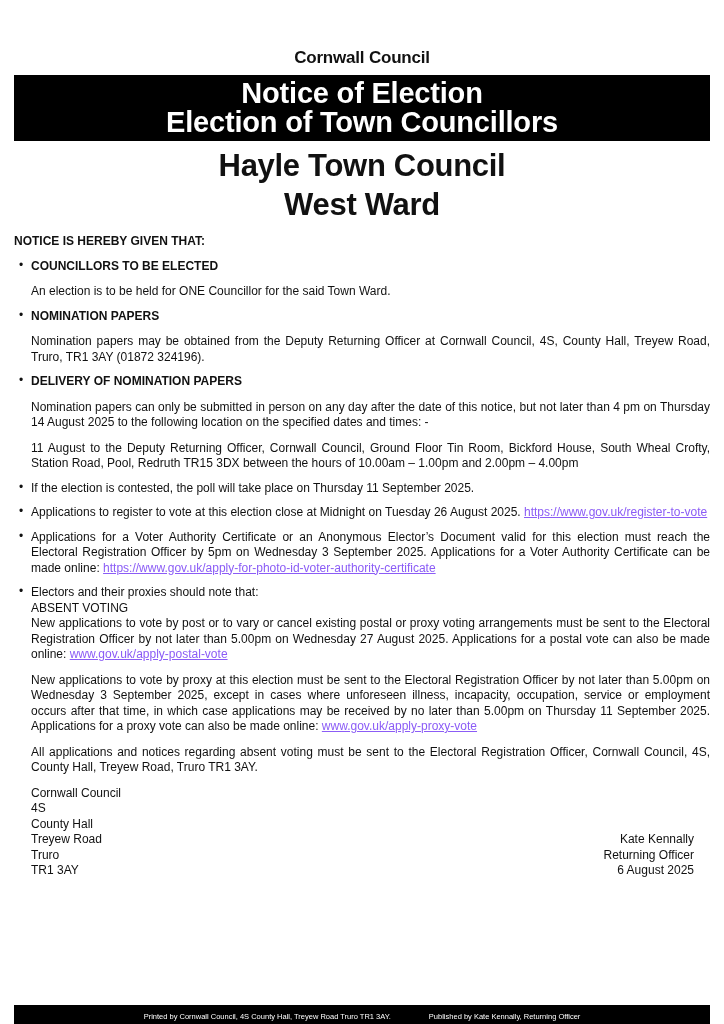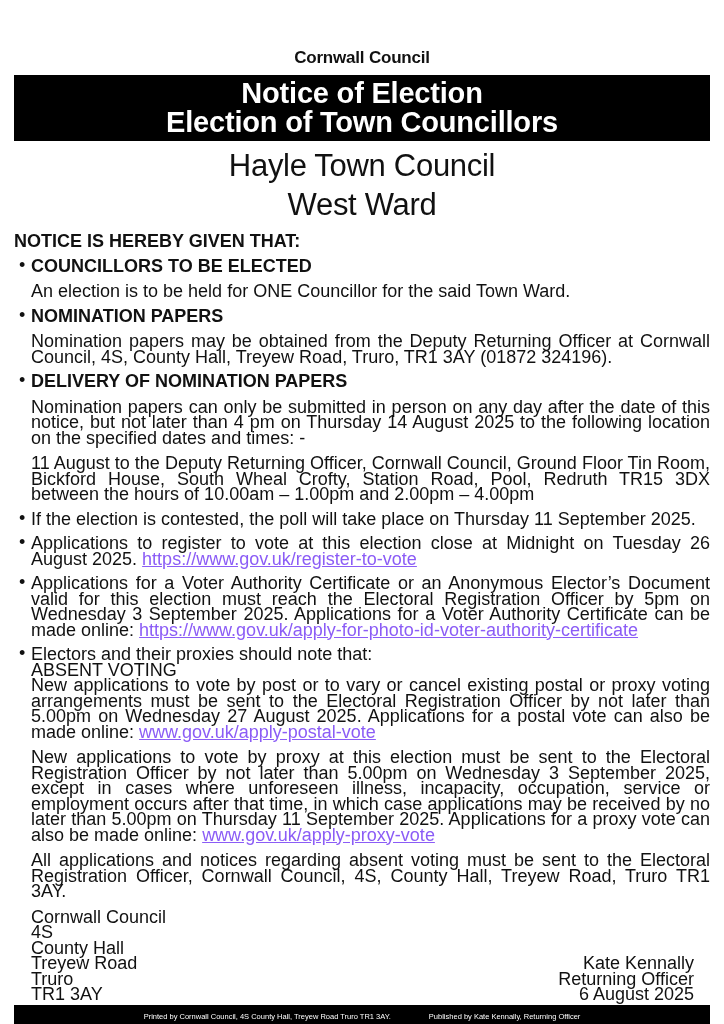--- a/index.html
+++ b/index.html
@@ -27,29 +27,29 @@
     color: #ffffff;
     text-align: center;
     font-weight: bold;
     font-size: 29px;
     line-height: 29px;
     padding: 4px 0;
     letter-spacing: -0.2px;
   }
   .main-title {
     text-align: center;
-    font-weight: normal;
+    font-weight: bold;
     font-size: 31px;
     line-height: 39px;
     margin-top: 5px;
     letter-spacing: -0.3px;
   }
   .content {
     margin: 10px 14px 0 14px;
-    font-size: 18px;
+    font-size: 12px;
     line-height: 15.5px;
     text-align: justify;
   }
   .intro { font-weight: bold; margin: 0 0 9px 0; }
   .bullet-item { position: relative; padding-left: 17px; margin-top: 9px; }
   .bullet-item::before { content: "\2022"; position: absolute; left: 5px; top: -1px; }
   .bullet-body p { margin: 0; }
   .bullet-body p + p { margin-top: 10px; }
   .heading { font-weight: bold; }
   .b { font-weight: normal; }

